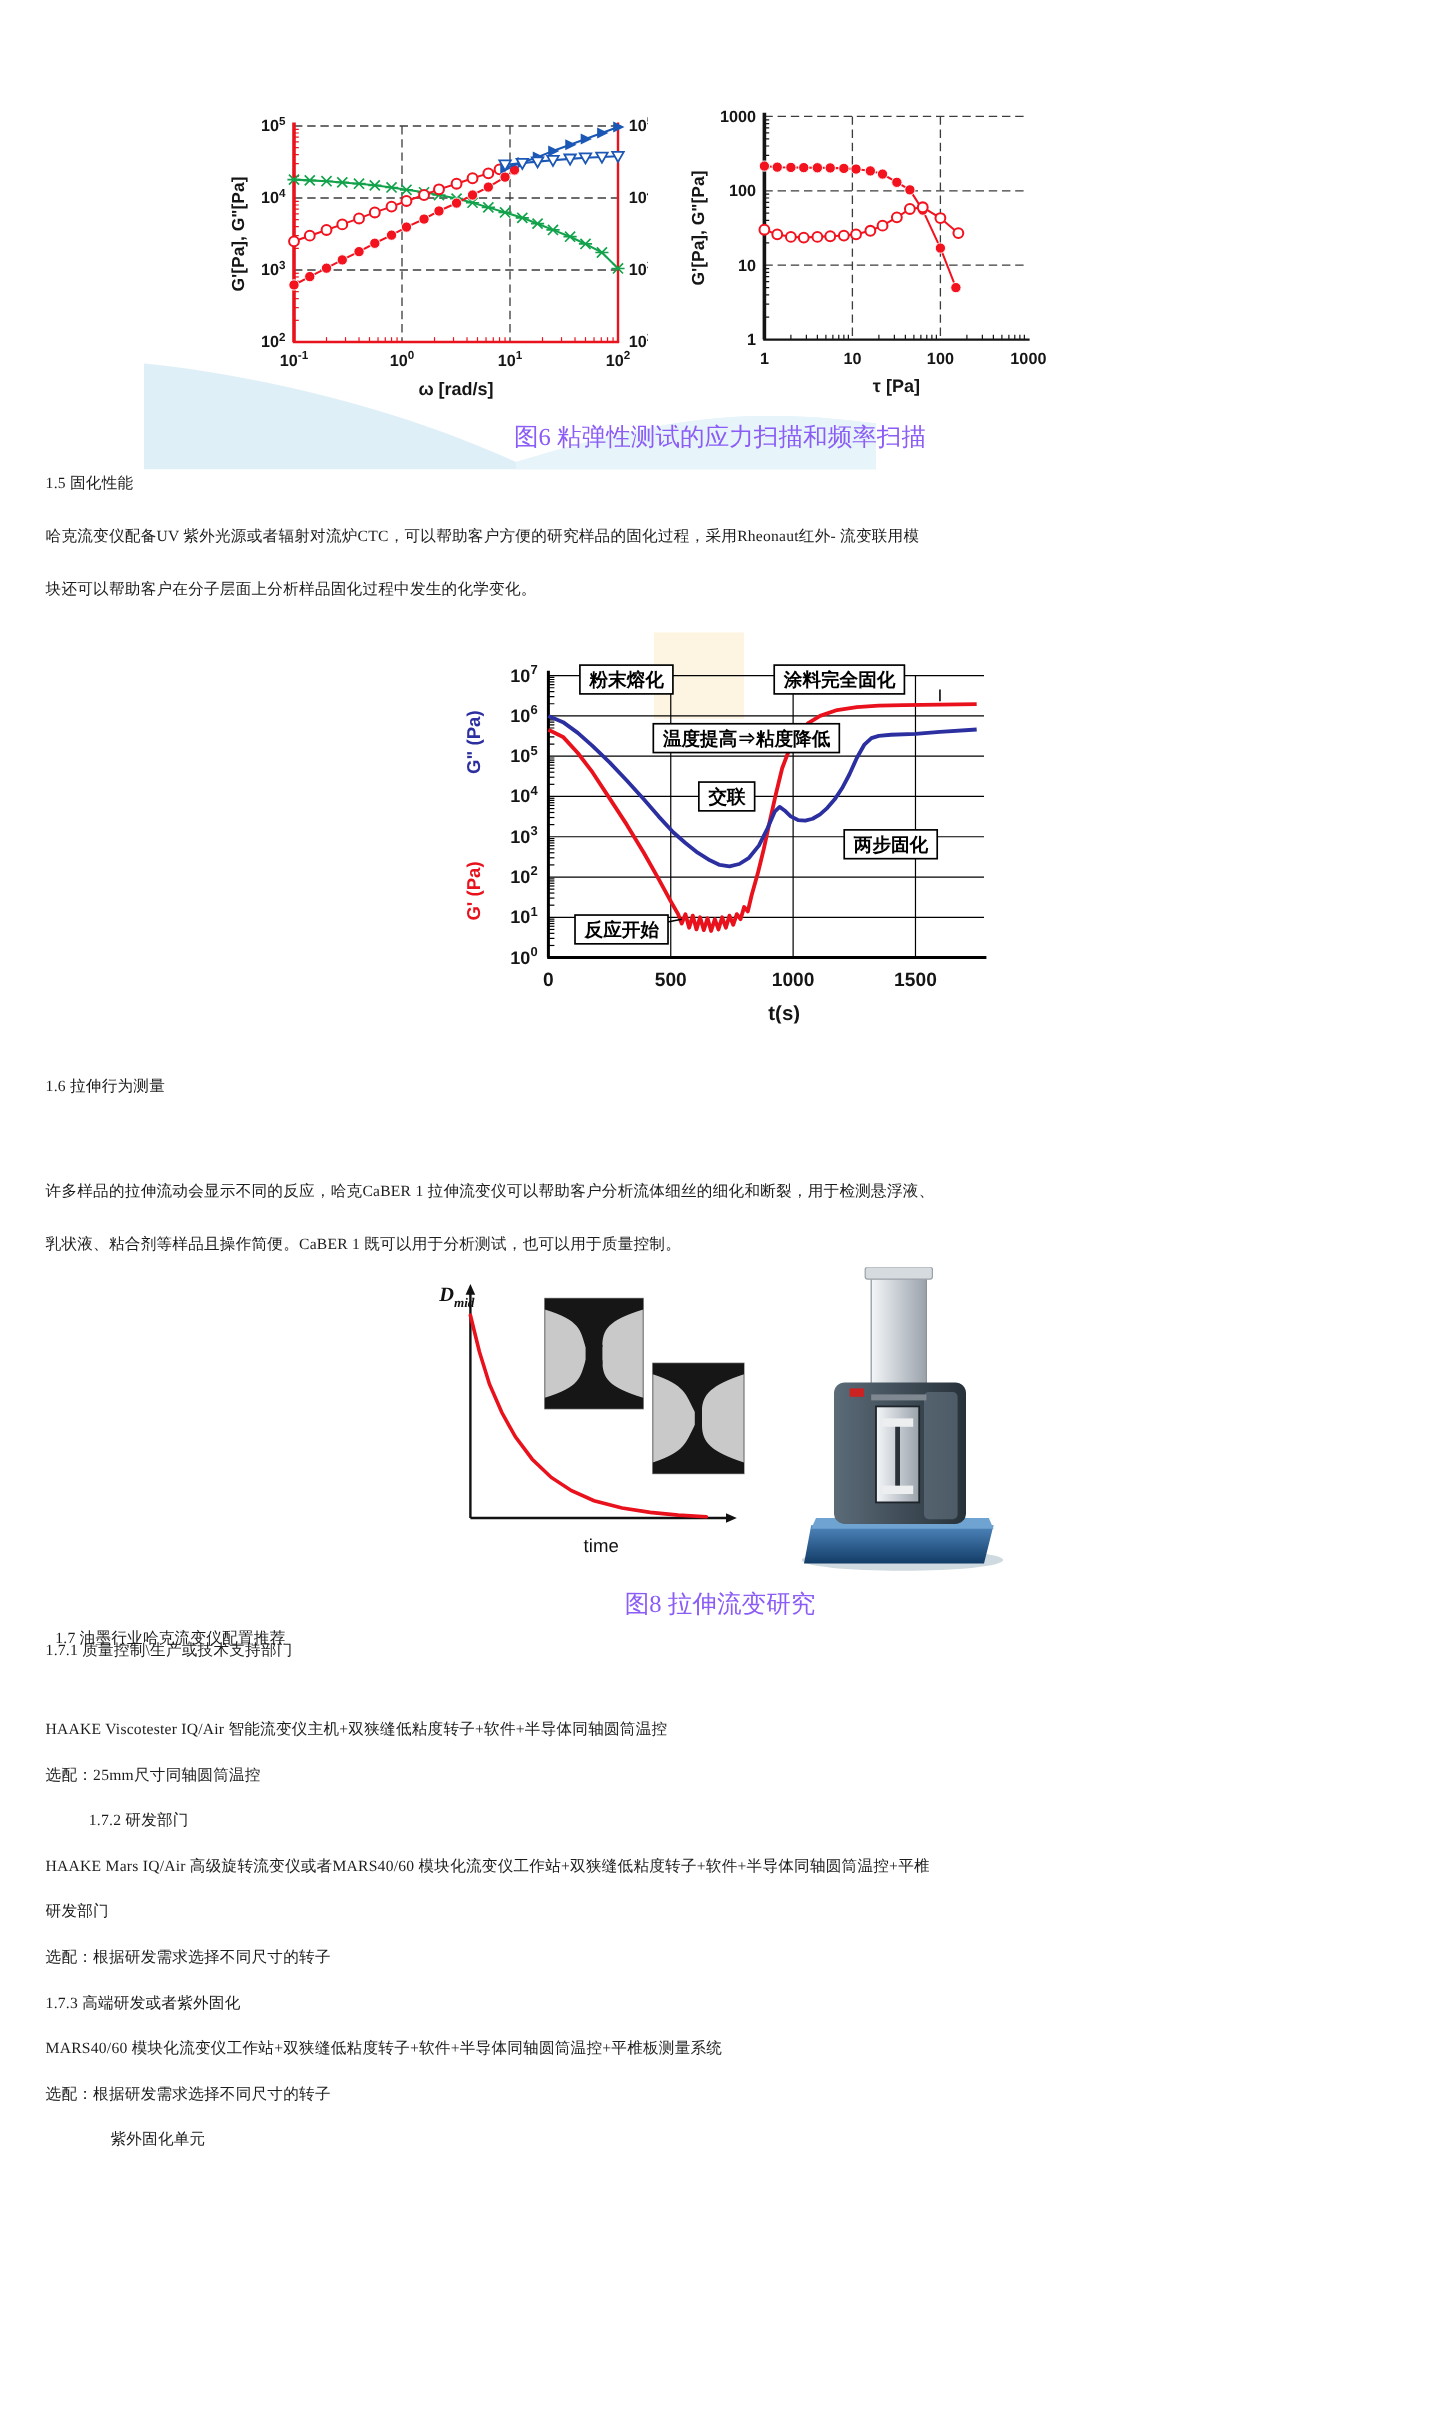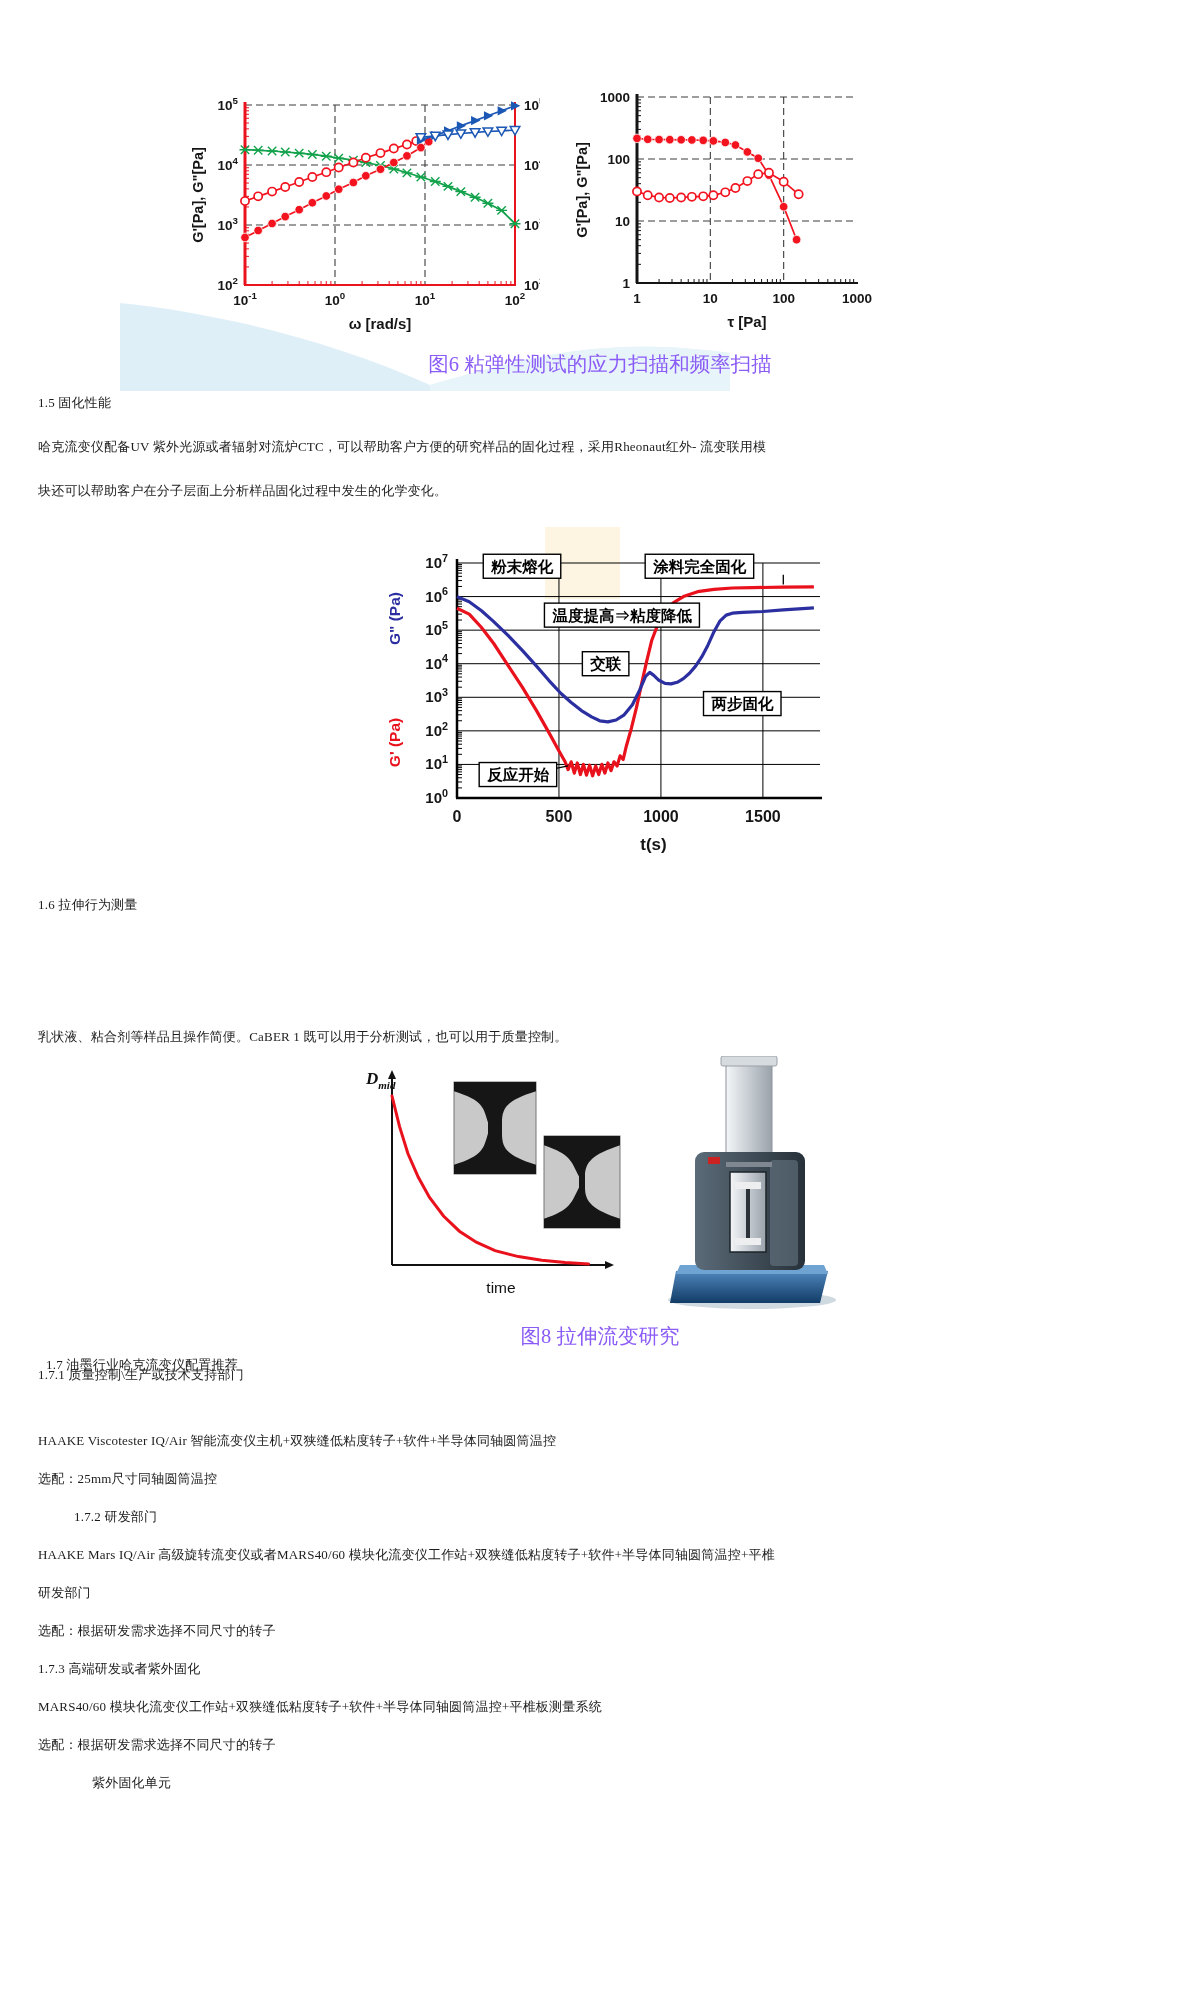--- a/index.html
+++ b/index.html
@@ -369,20 +369,21 @@
       <rect x="204.37078857421875" y="133.7142791748047" width="46.5" height="24" fill="#fff" stroke="#000" stroke-width="1.4"></rect>
       <text x="227.87078651685394" y="151.21428571428572" text-anchor="middle" font-size="15.5" font-weight="700" fill="#000" font-family="&quot;Liberation Sans&quot;,sans-serif">交联</text>
       <rect x="325.505615234375" y="173.5664825439453" width="77.5" height="24" fill="#fff" stroke="#000" stroke-width="1.4"></rect>
       <text x="364.5056179775281" y="191.066480169847" text-anchor="middle" font-size="15.5" font-weight="700" fill="#000" font-family="&quot;Liberation Sans&quot;,sans-serif">两步固化</text>
       <rect x="101.17977905273438" y="244.53457641601562" width="77.5" height="24" fill="#fff" stroke="#000" stroke-width="1.4"></rect>
       <text x="140.17977528089887" y="262.0345784258622" text-anchor="middle" font-size="15.5" font-weight="700" fill="#000" font-family="&quot;Liberation Sans&quot;,sans-serif">反应开始</text>
     </svg>
 
 
   <div class="bodyline" style="top:896px">1.6 拉伸行为测量</div>
+  <div class="bodyline" style="top:984px">许多样品的拉伸流动会显示不同的反应，哈克CaBER 1 拉伸流变仪可以帮助客户分析流体细丝的细化和断裂，用于检测悬浮液、</div>
   <div class="bodyline" style="top:1028px">乳状液、粘合剂等样品且操作简便。CaBER 1 既可以用于分析测试，也可以用于质量控制。</div>
 
   <svg id="fig8-sketch" class="chart" style="left:358px;top:1060px;" width="290" height="250" viewBox="0 0 290 250">
       <line x1="34" y1="14" x2="34" y2="205" stroke="#111" stroke-width="2"></line>
       <line x1="34" y1="205" x2="252" y2="205" stroke="#111" stroke-width="2"></line>
       <path d="M256 205l-9 -4v8Z" fill="#111"></path>
       <path d="M34 10l-4 9h8Z" fill="#111"></path>
       <text x="8" y="24" font-size="17" font-style="italic" font-weight="600" fill="#111" font-family="&quot;Liberation Serif&quot;,serif">D<tspan dy="5" font-size="11">mid</tspan></text>
       <text x="143" y="233" text-anchor="middle" font-size="15.5" fill="#111" font-family="&quot;Liberation Sans&quot;,sans-serif">time</text>
       <path d="M34.0 36.0L41.5 66.4L49.9 93.5L60.2 117.1L71.5 137.4L85.5 156.0L101.4 171.2L118.3 182.2L137.0 190.6L160.4 196.6L183.8 200.3L207.2 202.6L230.6 204.0" stroke="#e8111c" stroke-width="3" fill="none" stroke-linecap="round"></path>

